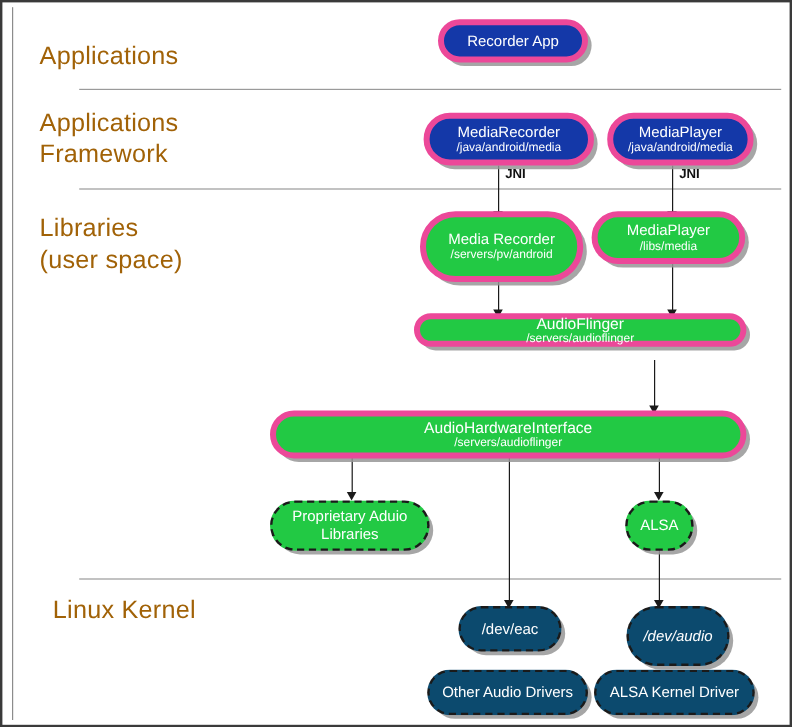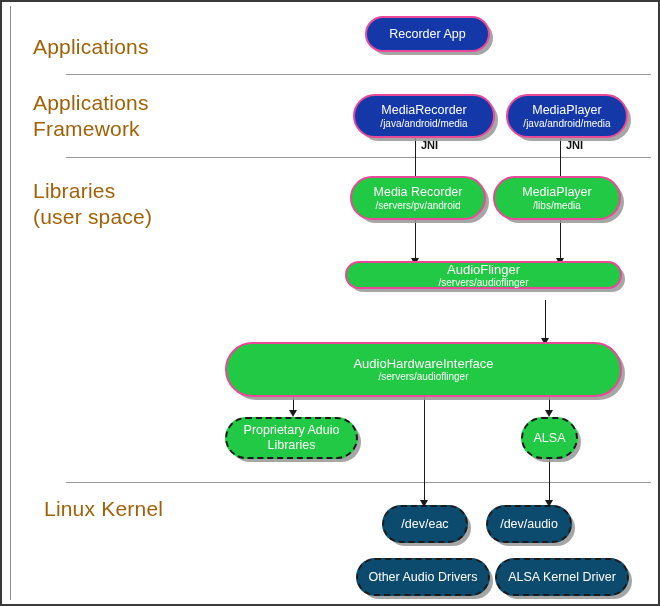--- a/index.html
+++ b/index.html
@@ -51,21 +51,21 @@
   .node {
     position: absolute;
     box-sizing: border-box;
     display: flex;
     flex-direction: column;
     align-items: center;
     justify-content: center;
     color: #ffffff;
     text-align: center;
     border-radius: 999px;
-    border: 2px solid #ec4899;
+    border: 5px solid #ec4899;
     box-shadow: 4px 4px 0 -1px rgba(150,150,150,0.85);
     z-index: 3;
   }
   .node .n-title {
     font-size: 12.5px;
     line-height: 15px;
     white-space: nowrap;
   }
   .node .n-sub {
     font-size: 10px;
@@ -162,54 +162,54 @@
     <div class="node blue" style="left:342px; top:88px; width:142px; height:44px;">
       <span class="n-title">MediaRecorder</span>
       <span class="n-sub">/java/android/media</span>
     </div>
 
     <div class="node blue" style="left:495px; top:88px; width:122px; height:44px;">
       <span class="n-title">MediaPlayer</span>
       <span class="n-sub">/java/android/media</span>
     </div>
 
-    <div class="node green" style="left:339px; top:170px; width:136px; height:44px;">
+    <div class="node green" style="left:339px; top:170px; width:136px; height:59px;">
       <span class="n-title">Media Recorder</span>
       <span class="n-sub">/servers/pv/android</span>
     </div>
 
     <div class="node green" style="left:482px; top:170px; width:128px; height:44px;">
       <span class="n-title">MediaPlayer</span>
       <span class="n-sub">/libs/media</span>
     </div>
 
     <div class="node green big" style="left:334px; top:255px; width:277px; height:28px;">
       <span class="n-title">AudioFlinger</span>
       <span class="n-sub">/servers/audioflinger</span>
     </div>
 
-    <div class="node green big" style="left:214px; top:336px; width:397px; height:55px;align-items:center;">
+    <div class="node green big" style="left:214px; top:336px; width:397px; height:40px;align-items:center;">
       <span class="n-title">AudioHardwareInterface</span>
       <span class="n-sub">/servers/audioflinger</span>
     </div>
 
     <div class="node green dashed" style="left:214px; top:411px; width:133px; height:42px;">
       <span class="n-title">Proprietary Aduio</span>
       <span class="n-title">Libraries</span>
     </div>
 
     <div class="node green dashed" style="left:510px; top:411px; width:57px; height:42px;">
       <span class="n-title">ALSA</span>
     </div>
 
     <div class="node red dashed" style="left:371px; top:499px; width:86px; height:38px;">
       <span class="n-title">/dev/eac</span>
     </div>
 
-    <div class="node red dashed" style="left:475px; top:499px; width:86px; height:38px;">
+    <div class="node red dashed" style="left:511px; top:499px; width:86px; height:50px;font-style:italic;">
       <span class="n-title">/dev/audio</span>
     </div>
 
     <div class="node red dashed" style="left:345px; top:552px; width:134px; height:38px;">
       <span class="n-title">Other Audio Drivers</span>
     </div>
 
     <div class="node red dashed" style="left:484px; top:552px; width:134px; height:38px;">
       <span class="n-title">ALSA Kernel Driver</span>
     </div>

